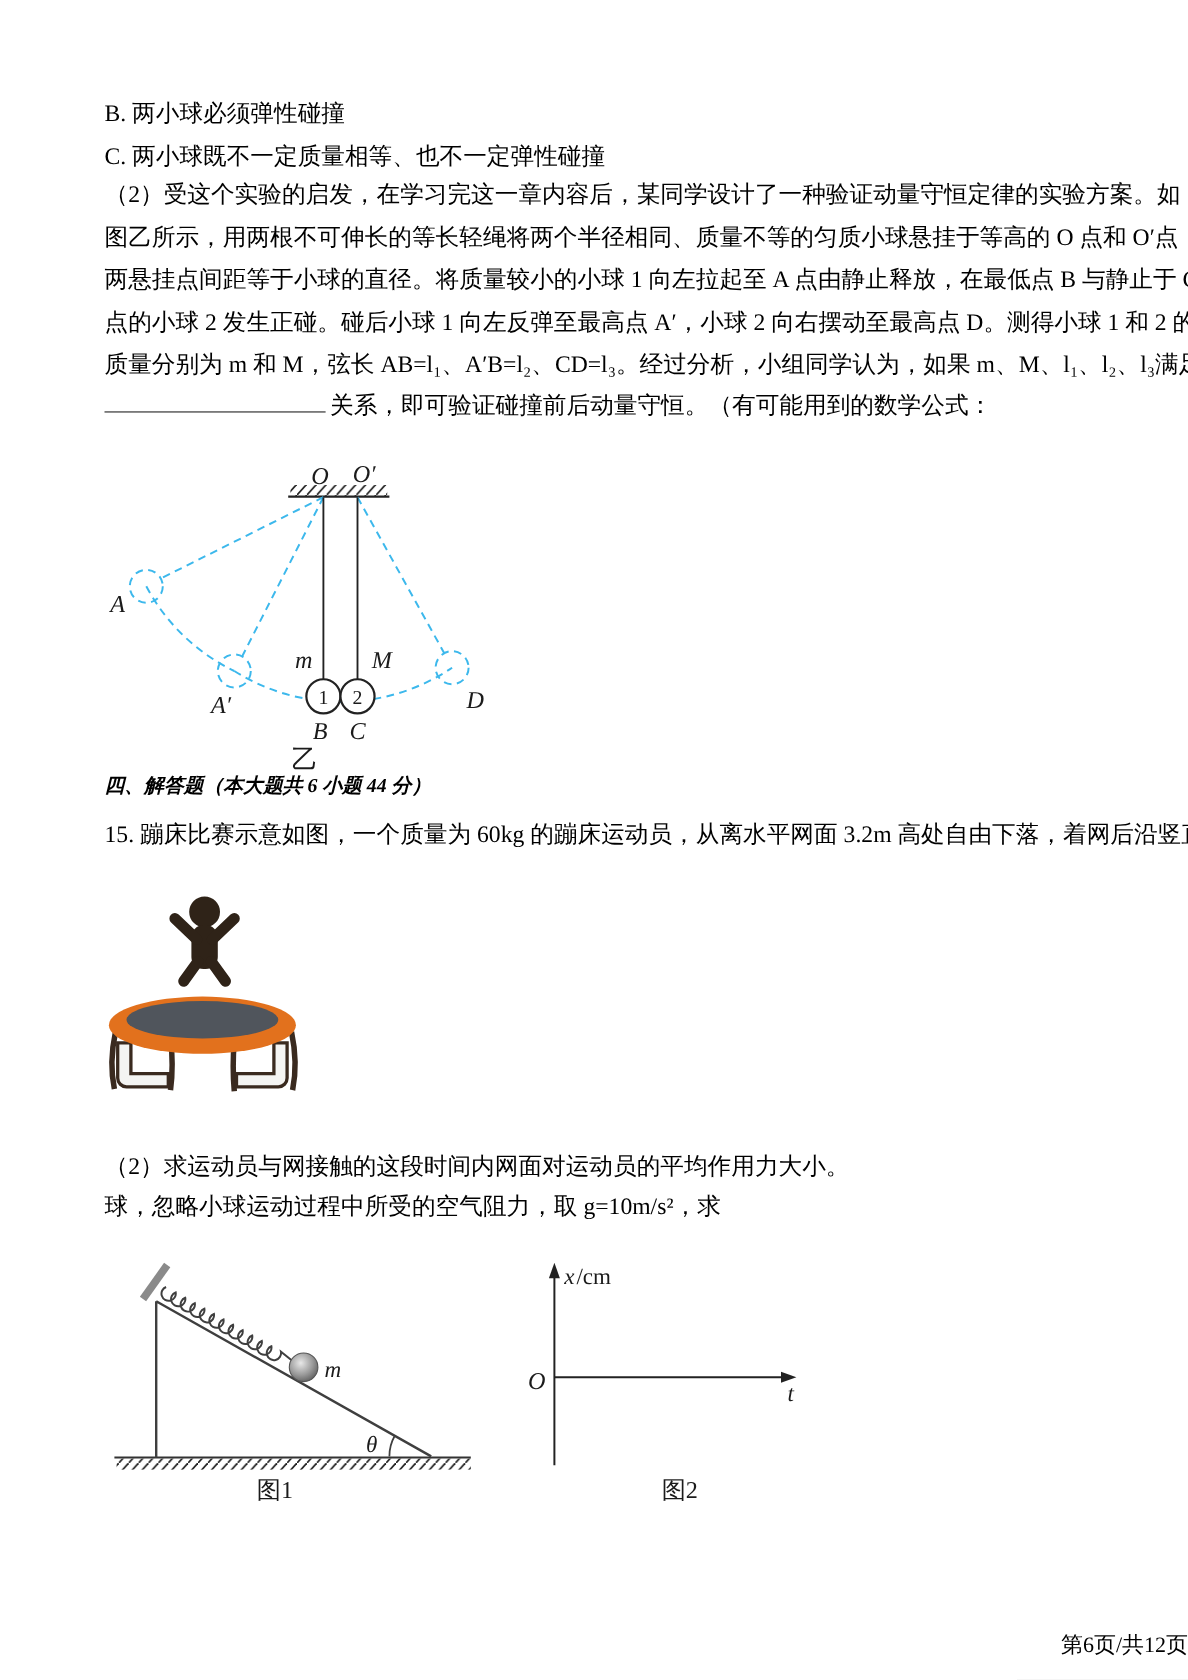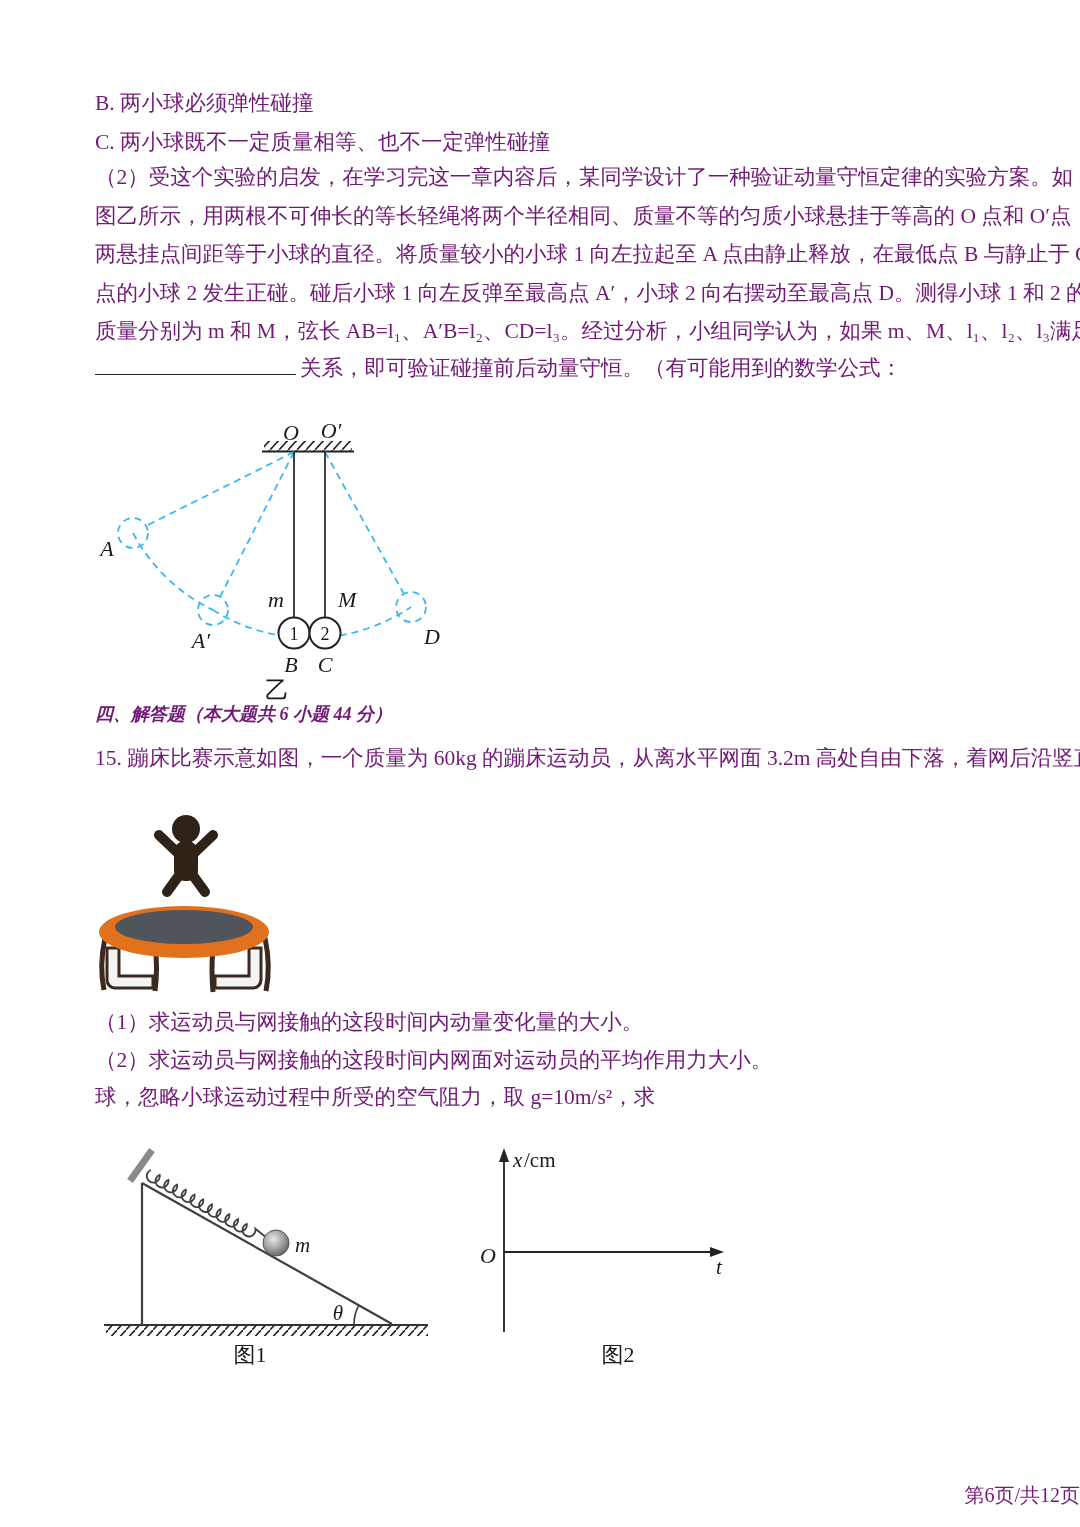--- a/index.html
+++ b/index.html
@@ -1,17 +1,17 @@
 <!DOCTYPE html>
 <html><head>
 <meta charset="utf-8">
 <style>
   html,body{margin:0;padding:0;background:#e8e8e8;}
   .page{position:relative;width:1080px;height:1527px;background:#ffffff;
-        font-family:"Liberation Serif","DejaVu Serif",serif;color:#701a75;overflow:hidden;margin:0 auto;}
+        font-family:"Liberation Serif","DejaVu Serif",serif;color:#000000;overflow:hidden;margin:0 auto;}
   .abs{position:absolute;}
   .lines{left:95px;right:60px;}
   .tline{font-size:21.5px;line-height:38.6px;white-space:nowrap;}
   .heading{font-weight:bold;font-size:18px;white-space:nowrap;font-style:italic;}
   .blankline .u{display:inline-block;width:201px;border-bottom:1.6px solid #222;height:1.05em;vertical-align:baseline;margin-right:4px;}
   .formula{font-size:23px;letter-spacing:.4px;white-space:nowrap;}
   .footer{left:0;width:1080px;text-align:right;font-size:20px;}
   svg{display:block;}
   svg text{font-family:"Liberation Serif","DejaVu Serif",serif;fill:#1b1b1b;}
   svg text.it{font-style:italic;}
@@ -106,21 +106,20 @@
         <path d="M118 138 Q116 162 118 184"></path>
         <path d="M170 130 Q176 158 171 183"></path>
       </g>
       <path d="M12 140 v32 a8 8 0 0 0 8 8 h38 v-12 h-34 v-28 z" stroke="#3a2a1f" stroke-width="3" fill="#f4f4f2"></path>
       <path d="M166 140 v32 a8 8 0 0 1 -8 8 h-38 v-12 h34 v-28 z" stroke="#3a2a1f" stroke-width="3" fill="#f4f4f2"></path>
       <ellipse cx="89" cy="124" rx="85" ry="26" fill="#e2711d"></ellipse>
       <ellipse cx="89" cy="119" rx="69" ry="17" fill="#50555c"></ellipse>
     </g>
   </svg>
 
-  <div class="abs lines tline" style="top:1003px">（1）求运动员与网接触的这段时间内动量变化量的大小。</div>
   <div class="abs lines tline" style="top:1041px">（2）求运动员与网接触的这段时间内网面对运动员的平均作用力大小。</div>
 
   <div class="abs lines" style="top:1078px">
     <div class="tline">球，忽略小球运动过程中所受的空气阻力，取 g=10m/s²，求</div>
   </div>
 
   <svg class="abs" style="left:85px;top:1140px" width="370" height="238" viewBox="85 1140 370 238">
 
     <line x1="104" y1="1325" x2="428" y2="1325" stroke="#333" stroke-width="2"></line>
     <rect x="106" y="1326" width="322" height="10" fill="url(#hatch)"></rect>

